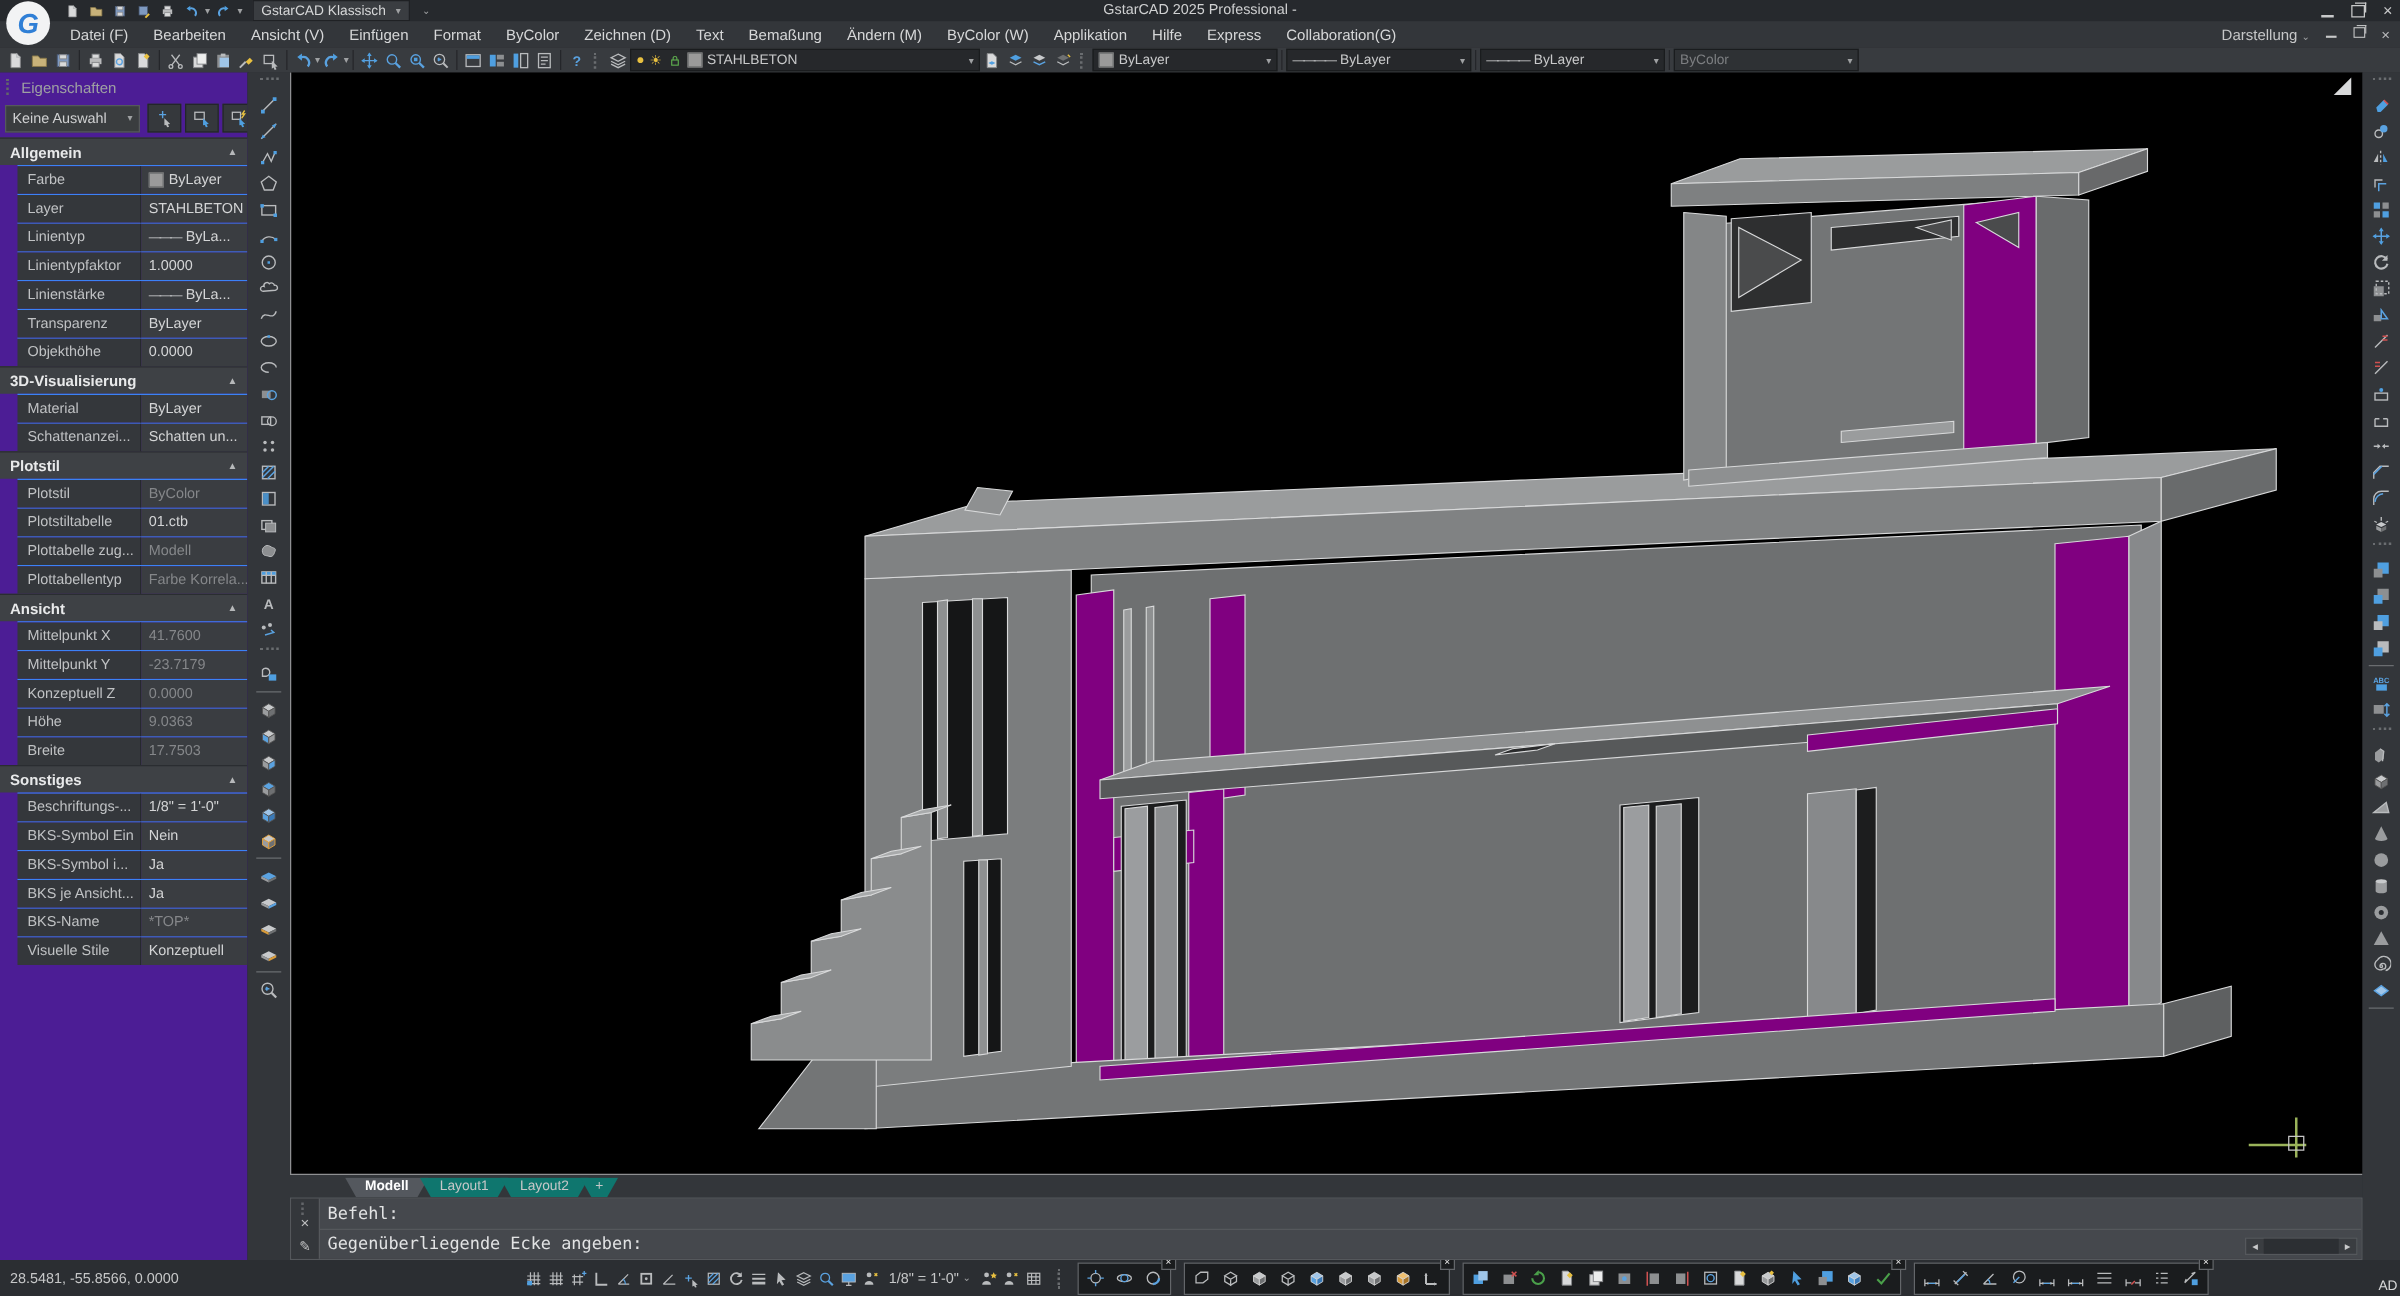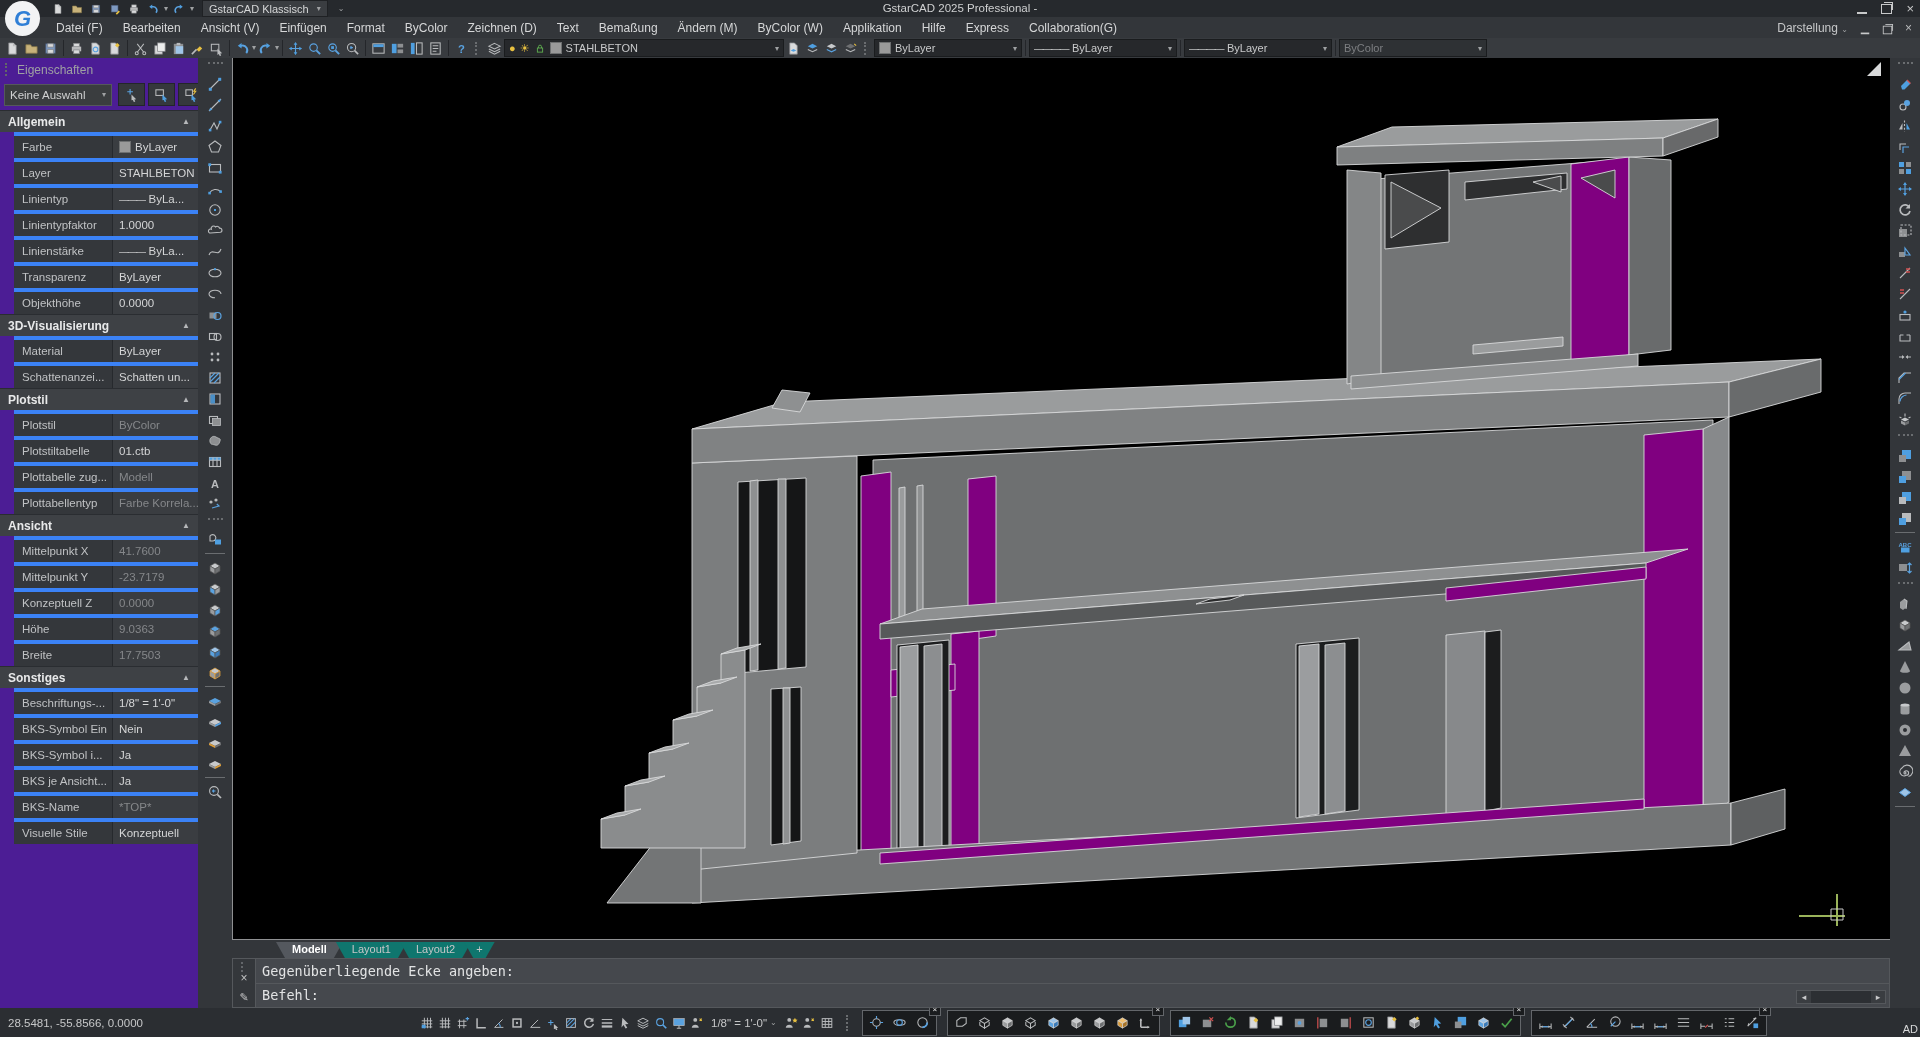--- a/index.html
+++ b/index.html
@@ -33,21 +33,21 @@
   .ws-combo{display:flex;align-items:center;background:#3a3d41;border:1px solid #1f2124;height:15px;padding:0 6px;margin-left:8px;font-size:11px;gap:8px;color:#d6d7d8}
   .tb-title{position:absolute;left:50%;transform:translateX(-50%);top:2px;font-size:11.5px;color:#cfd0d1;white-space:nowrap}
   .win-ctrls{position:absolute;right:6px;top:1px;display:flex;gap:14px;align-items:center;color:#c8c9ca;font-size:12px}
   .wmin{display:inline-block;width:10px;border-bottom:2px solid #c8c9ca;height:8px}
   .wres{display:inline-block;width:9px;height:8px;border:1px solid #c8c9ca;position:relative}
   .wres:before{content:"";position:absolute;left:2px;top:-3px;width:8px;height:7px;border:1px solid #c8c9ca;border-left:none;border-bottom:none}
   .wclose{font-size:13px}
 
   .menubar{position:absolute;top:17px;left:0;right:0;height:21px;background:#33363a;display:flex;align-items:center;padding-left:46px;border-bottom:1px solid #26292d}
   .menu-item{padding:0 10px;font-size:12px;color:#d6d7d8;white-space:nowrap}
-  .menubar-right{margin-left:auto;display:flex;align-items:flex-end;gap:12px;padding-right:8px;color:#c6c7c8}
+  .menubar-right{margin-left:auto;display:flex;align-items:flex-start;gap:12px;padding-right:8px;color:#c6c7c8}
   .menubar-right .wmin,.menubar-right .wres{transform:scale(.85)}
 
   .toolbar{position:absolute;top:38px;left:0;right:0;height:20px;background:#383b3f;display:flex;align-items:center;padding-left:3px}
   .tbtn{width:19px;height:18px;display:flex;align-items:center;justify-content:center;flex:0 0 auto}
   .tbtn .ic{width:15px;height:15px}
   .tb-sep{width:1px;height:16px;background:#24262a;margin:0 3px;flex:0 0 auto}
   .grip-h{width:4px;height:13px;border-left:2px dotted #6a6d70;margin:0 4px;flex:0 0 auto}
   .combo{display:flex;align-items:center;height:16px;background:#26282b;border:1px solid #1a1c1e;padding:0 4px;font-size:11px;color:#c9cacb;gap:4px;flex:0 0 auto}
   .combo .caret{margin-left:auto;color:#9fa1a3;font-size:8px}
   .combo.disabled{color:#7d7f82;background:#2e3134}
@@ -58,21 +58,21 @@
   .props-header{height:23px;display:flex;align-items:center;gap:6px;color:#9fa1a3;font-size:12px;padding-left:5px}
   .grip-v{width:4px;height:13px;border-left:2px dotted #63666a}
   .sel-row{display:flex;align-items:center;padding:2px 4px 4px 4px;gap:3px}
   .sel-combo{flex:0 0 96px;display:flex;align-items:center;height:20px;background:#3a3d3f;border:1px solid #55585c;padding:0 5px;font-size:11.5px;color:#cfd0d1}
   .sel-combo .caret{margin-left:auto;font-size:8px;color:#9fa1a3}
   .qs-spacer{flex:1}
   .qs-btn{width:25px;height:21px;background:#35383c;border:1px solid #23262a;display:flex;align-items:center;justify-content:center}
   .qs-btn .ic{width:15px;height:15px}
   .sec-h{height:21px;background:#3e4145;display:flex;align-items:center;font-weight:bold;font-size:12px;color:#e8e9ea;padding:0 8px;border-top:1px solid #2a2d31}
   .sec-h .caret{margin-left:auto;font-size:8px;color:#b6b8ba}
-  .prow{display:flex;height:22px;border-top:4px solid #3b82f6;margin-left:14px}
+  .prow{display:flex;height:22px;border-top:1px solid #3b82f6;margin-left:14px}
   .plabel{flex:0 0 90px;background:#34373b;display:flex;align-items:center;padding-left:8px;color:#c0c2c4;font-size:11.5px;border-right:1px solid #26292d;white-space:nowrap;overflow:hidden}
   .pvalue{flex:1;background:#3a3d41;display:flex;align-items:center;padding-left:6px;color:#d4d5d6;font-size:11.5px;gap:4px;white-space:nowrap;overflow:hidden}
   .pvalue.muted{color:#85878a}
 
   .strip{position:absolute;top:58px;bottom:29px;display:flex;flex-direction:column;align-items:center;background:#33363a}
   #drawStrip{left:198px;width:34px}
   #modStrip{right:0;width:30px}
   .sbtn{width:26px;height:21px;display:flex;align-items:center;justify-content:center;flex:0 0 auto}
   .sbtn .ic{width:16px;height:16px}
   .strip .grip{width:15px;height:5px;border-top:2px dotted #6a6d70;margin:4px 0;flex:0 0 auto}
@@ -1120,24 +1120,24 @@
     </div>
 
   <div class="cmd">
     <div class="cmd-gutter">
       <span class="grip-v"></span>
       <span>×</span>
       <span style="font-size:11px">✎</span>
     </div>
     <div class="cmd-lines">
       <div class="cmd-line">
+          <span>Befehl:</span>
+        </div>
+      <div class="cmd-line">
           <span>Gegenüberliegende Ecke angeben:</span>
-        </div>
-      <div class="cmd-line">
-          <span>Befehl:</span>
         </div>
     </div>
     <div class="cmd-scroll">
       <span class="sc-btn">◂</span>
       <span class="sc-track"></span>
       <span class="sc-btn">▸</span>
     </div>
   </div>
 
   <div class="status" id="statusBar">

